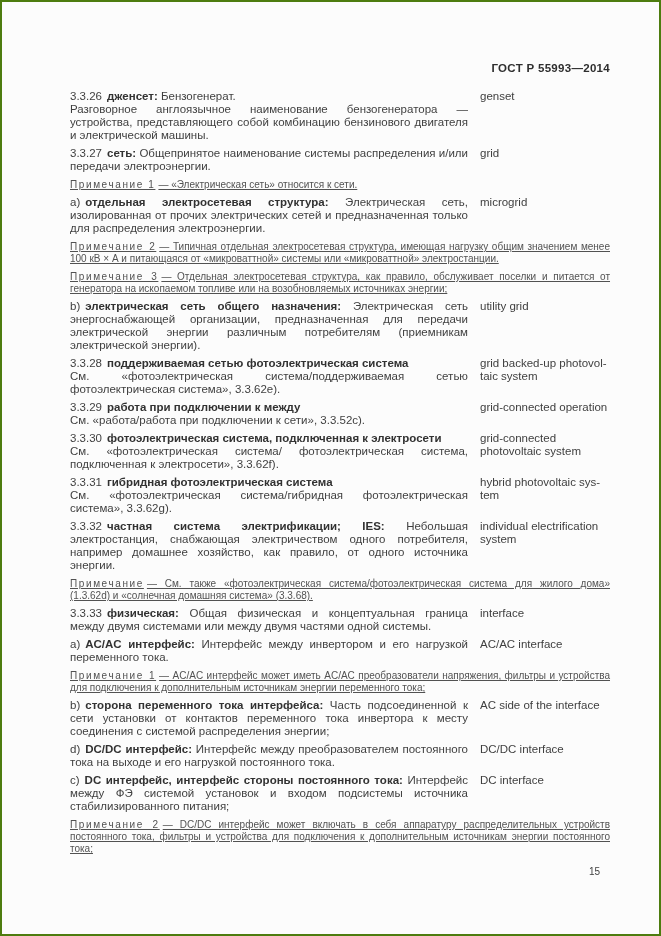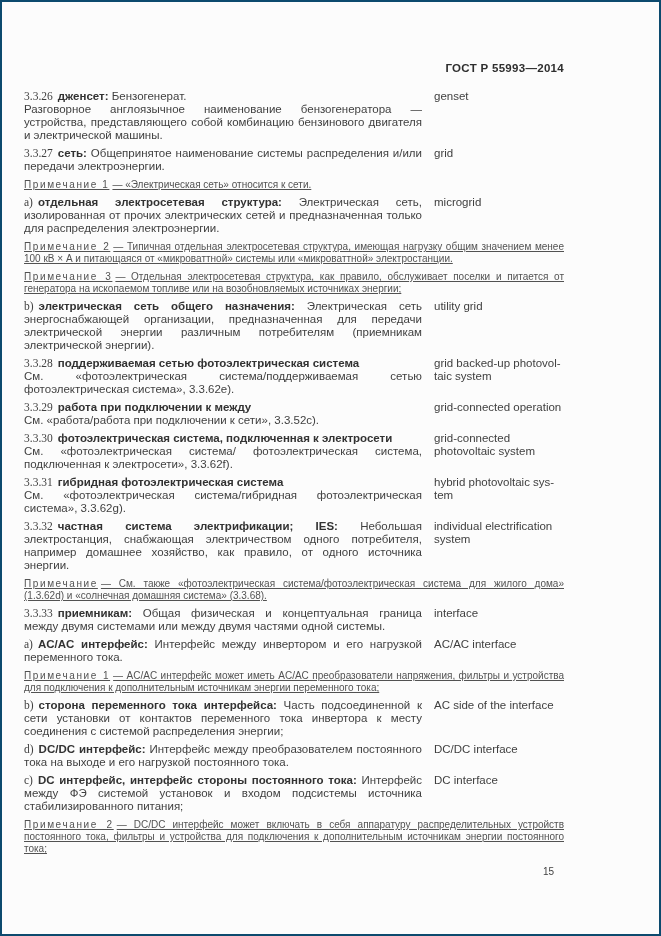--- a/index.html
+++ b/index.html
@@ -5,22 +5,22 @@
   html, body { margin: 0; padding: 0; }
   body {
     width: 661px; height: 936px;
     background: #e8e8e8;
     font-family: "Liberation Sans", "DejaVu Sans", sans-serif;
   }
   .page {
     box-sizing: border-box;
     width: 661px; height: 936px;
     background: #fcfcfc;
-    border: 2px solid #0c4a6e;
-    padding: 60px 32px 0 22px;
+    border: 2px solid #4d7c0f;
+    padding: 60px 32px 0 68px;
     overflow: hidden;
   }
   .header {
     width: 540px;
     text-align: right;
     font-size: 11.5px;
     font-weight: bold;
     color: #2e2e2e;
     line-height: 13px;
     margin-bottom: 15px;
@@ -33,21 +33,21 @@
     margin-top: 5px;
   }
   .main {
     width: 398px;
     margin: 0;
     font-size: 11.5px;
     line-height: 13px;
     color: #3f3f3f;
     text-align: justify;
   }
-  .num { margin-right: 5px; font-family: Liberation Serif, serif; }
+  .num { margin-right: 5px; }
   .term { color: #323232; }
   .body { white-space: pre-line; }
   .en {
     width: 130px;
     font-size: 11.5px;
     line-height: 13px;
     color: #3f3f3f;
     white-space: pre-line;
     text-align: justify;
   }
@@ -134,21 +134,21 @@
 
   <div class="row">
         <p class="main"><span class="num">3.3.32</span><b class="term">частная система электрификации; IES:</b> <span class="body">Небольшая электростанция, снабжающая электричеством одного потребителя, например домашнее хозяйство, как правило, от одного источника энергии.</span></p>
         <div class="en">individual electrification
 system</div>
       </div>
 
   <p class="note"><span class="note-label">Примечание</span><span class="note-body">— См. также «фотоэлектрическая система/фотоэлектрическая система для жилого дома» (1.3.62d) и «солнечная домашняя система» (3.3.68).</span></p>
 
   <div class="row">
-        <p class="main"><span class="num">3.3.33</span><b class="term">приемникам:</b> <span class="body">Общая физическая и концептуальная граница между двумя системами или между двумя частями одной системы.</span></p>
+        <p class="main"><span class="num">3.3.33</span><b class="term">физическая:</b> <span class="body">Общая физическая и концептуальная граница между двумя системами или между двумя частями одной системы.</span></p>
         <div class="en">interface</div>
       </div>
 
   <div class="row">
         <p class="main"><span class="num">a)</span><b class="term">AC/AC интерфейс:</b> <span class="body">Интерфейс между инвертором и его нагрузкой переменного тока.</span></p>
         <div class="en">AC/AC interface</div>
       </div>
 
   <p class="note"><span class="note-label">Примечание 1</span><span class="note-body">— AC/AC интерфейс может иметь AC/AC преобразователи напряжения, фильтры и устройства для подключения к дополнительным источникам энергии переменного тока;</span></p>
 

